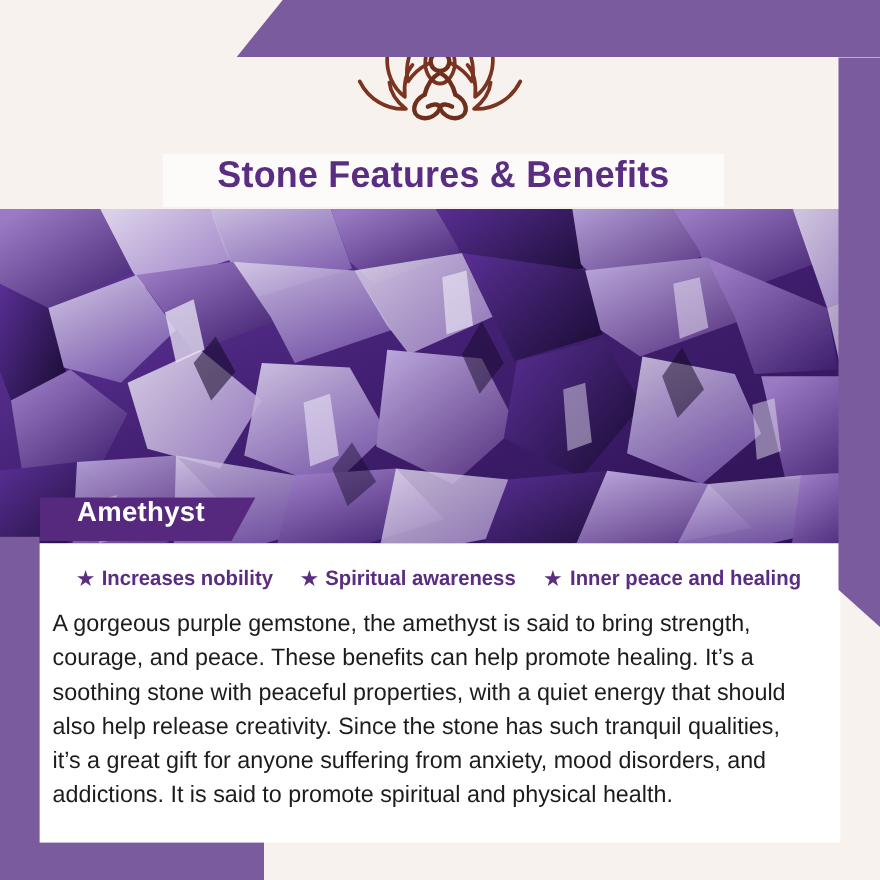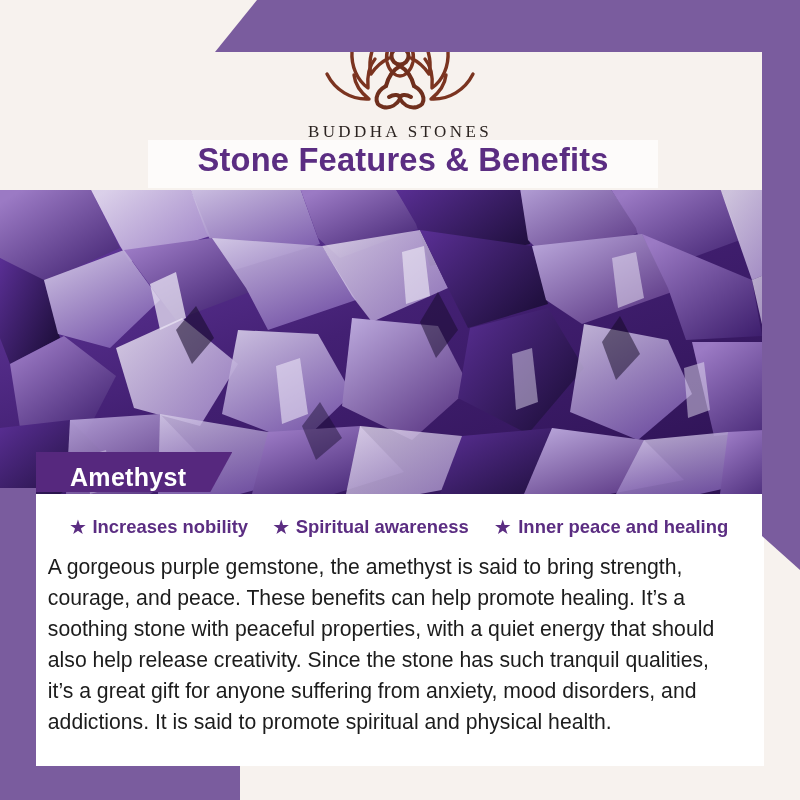--- a/index.html
+++ b/index.html
@@ -122,21 +122,21 @@
 
   .stone-label {
     position: absolute;
     top: 452px;
     left: 36px;
     height: 40px;
     padding: 0 46px 0 34px;
     background: #56287e;
     color: #ffffff;
     display: flex;
-    align-items: flex-end;
+    align-items: flex-start;
     clip-path: polygon(0 0, 100% 0, calc(100% - 22px) 100%, 0 100%);
     z-index: 4;
   }
   .stone-label span {
     font-family: "Liberation Sans Narrow", "Liberation Sans", sans-serif;
     font-weight: bold;
     font-size: 25px;
     letter-spacing: 0.3px;
   }
 
@@ -227,21 +227,20 @@
 
         <circle cx="95" cy="38" r="8.5"></circle>
 
         <path d="M95 48 C88 52 83 60 81 68"></path>
         <path d="M95 48 C102 52 107 60 109 68"></path>
 
         <path d="M81 68 C70 74 68 86 78 89 C86 91 92 86 95 81 C98 86 104 91 112 89 C122 86 120 74 109 68"></path>
         <path d="M84 79 C89 76 95 76 95 81 C95 76 101 76 106 79"></path>
       </g>
     </svg>
-    <div class="logo-word">BUDDHA STONES</div>
   </div>
 
   <div class="title-band">
     <div class="title-text">Stone Features &amp; Benefits</div>
   </div>
 </div>
 
 <div class="photo">
   <svg width="800" height="306" viewBox="0 0 800 306" preserveAspectRatio="none">
     <defs>

